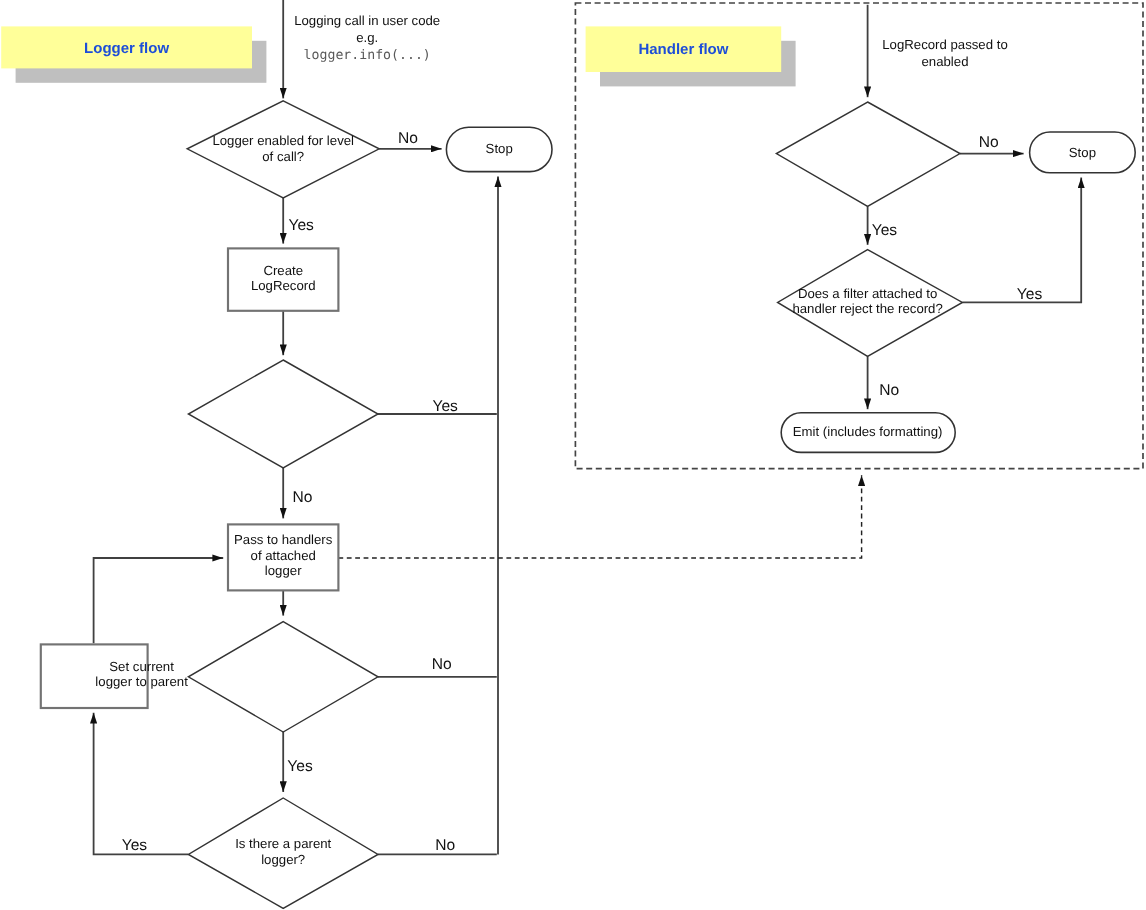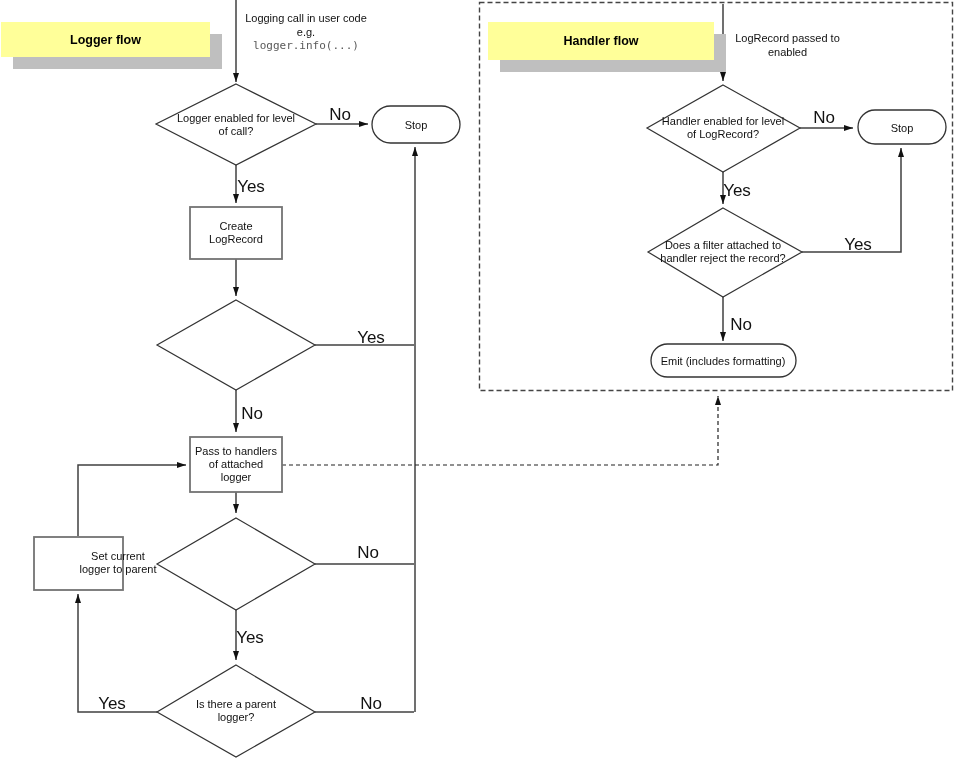--- a/index.html
+++ b/index.html
@@ -15,37 +15,37 @@
 
   .title-box {
     position: absolute;
     background: #FFFF99;
     box-shadow: 12px 12px 0 0 #BFBFBF;
     display: flex;
     align-items: center;
     justify-content: center;
     font-weight: bold;
     font-size: 12.5px;
-    color: #000000;
+    color: #1d4ed8;
   }
 
   .node-text {
     position: absolute;
     transform: translate(-50%, -50%);
     text-align: center;
     font-size: 11px;
     line-height: 13px;
     color: #111;
   }
   .nowrap { white-space: nowrap; }
 
   .edge-label {
     position: absolute;
     transform: translate(-50%, -50%);
-    font-size: 17px;
+    font-size: 13px;
     color: #111;
   }
 
   .note {
     position: absolute;
     text-align: center;
     font-size: 11px;
     line-height: 14px;
     color: #111;
   }
@@ -111,21 +111,21 @@
       <polygon points="723,85 800,128 723,172 647,128" stroke="#333" stroke-width="1.2"></polygon>
       <rect x="858" y="110" width="88" height="34" rx="17" stroke="#333" stroke-width="1.3"></rect>
       <polygon points="723,208 802,252 723,297 648,252" stroke="#333" stroke-width="1.2"></polygon>
       <rect x="651" y="344" width="145" height="33" rx="16.5" stroke="#333" stroke-width="1.3"></rect>
     </g>
   </svg>
 
   <div class="title-box" style="left:1px; top:22px; width:209px; height:35px;">
     <span>Logger flow</span>
   </div>
-  <div class="title-box" style="left:488px; top:22px; width:226px; height:38px;">
+  <div class="title-box" style="left:488px; top:22px; width:163px; height:38px;">
     <span>Handler flow</span>
   </div>
 
   <div class="note" style="left:245px; top:11px; width:122px;">
     <div>Logging call in user code</div>
     <div>e.g.</div>
     <div class="code">logger.info(...)</div>
   </div>
 
   <div class="node-text" style="left:236px; top:125px; width:120px;">Logger enabled for level of call?</div>
@@ -141,21 +141,20 @@
   <div class="edge-label" style="left:252px; top:414px;">No</div>
   <div class="edge-label" style="left:368px; top:553px;">No</div>
   <div class="edge-label" style="left:250px; top:638px;">Yes</div>
   <div class="edge-label" style="left:112px; top:704px;">Yes</div>
   <div class="edge-label" style="left:371px; top:704px;">No</div>
 
   <div class="note" style="left:725px; top:31px; width:125px;">
     <div>LogRecord passed to enabled</div>
   </div>
 
-  <div class="node-text" style="left:723px; top:128px; width:126px;">Handler enabled for level of LogRecord?</div>
   <div class="node-text nowrap" style="left:902px; top:128px;">Stop</div>
   <div class="node-text" style="left:723px; top:252px; width:128px;">Does a filter attached to handler reject the record?</div>
   <div class="node-text nowrap" style="left:723px; top:361px;">Emit (includes formatting)</div>
 
   <div class="edge-label" style="left:824px; top:118px;">No</div>
   <div class="edge-label" style="left:737px; top:191px;">Yes</div>
   <div class="edge-label" style="left:858px; top:245px;">Yes</div>
   <div class="edge-label" style="left:741px; top:325px;">No</div>
 
 </div>

